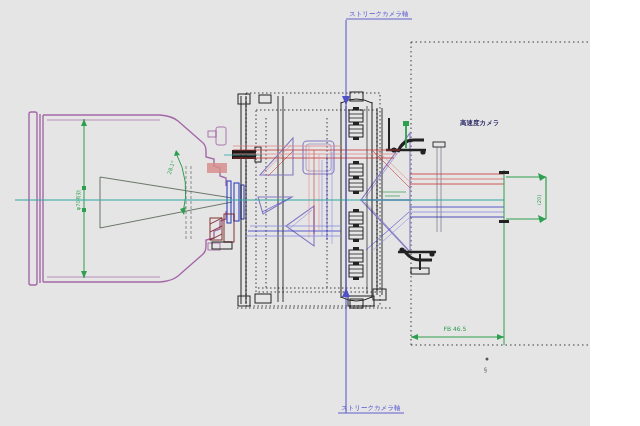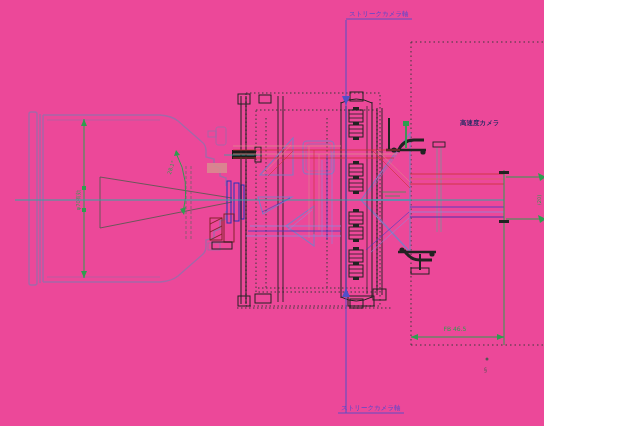--- a/index.html
+++ b/index.html
@@ -1,16 +1,16 @@
 <!DOCTYPE html>
 <html><head>
 <meta charset="utf-8">
 <style>
   html,body{margin:0;padding:0;background:#fff;}
-  #stage{position:relative;width:544px;height:426px;background:#ec4899;overflow:hidden;
+  #stage{position:relative;width:590px;height:426px;background:#e5e5e5;overflow:hidden;
          font-family:"DejaVu Sans","Liberation Sans",sans-serif;}
   svg{position:absolute;left:0;top:0;}
   text{font-family:"DejaVu Sans","Liberation Sans",sans-serif;}
   .lbl-blue{fill:#4a4ad0;font-size:6.5px;}
   .lbl-navy{fill:#2b2b66;font-size:6.5px;font-weight:bold;}
   .lbl-green{fill:#2e9e4f;font-size:6px;}
   .lbl-green-sm{fill:#2e9e4f;font-size:5.2px;}
   .lbl-gray{fill:#555;font-size:6px;}
 </style>
 </head>

